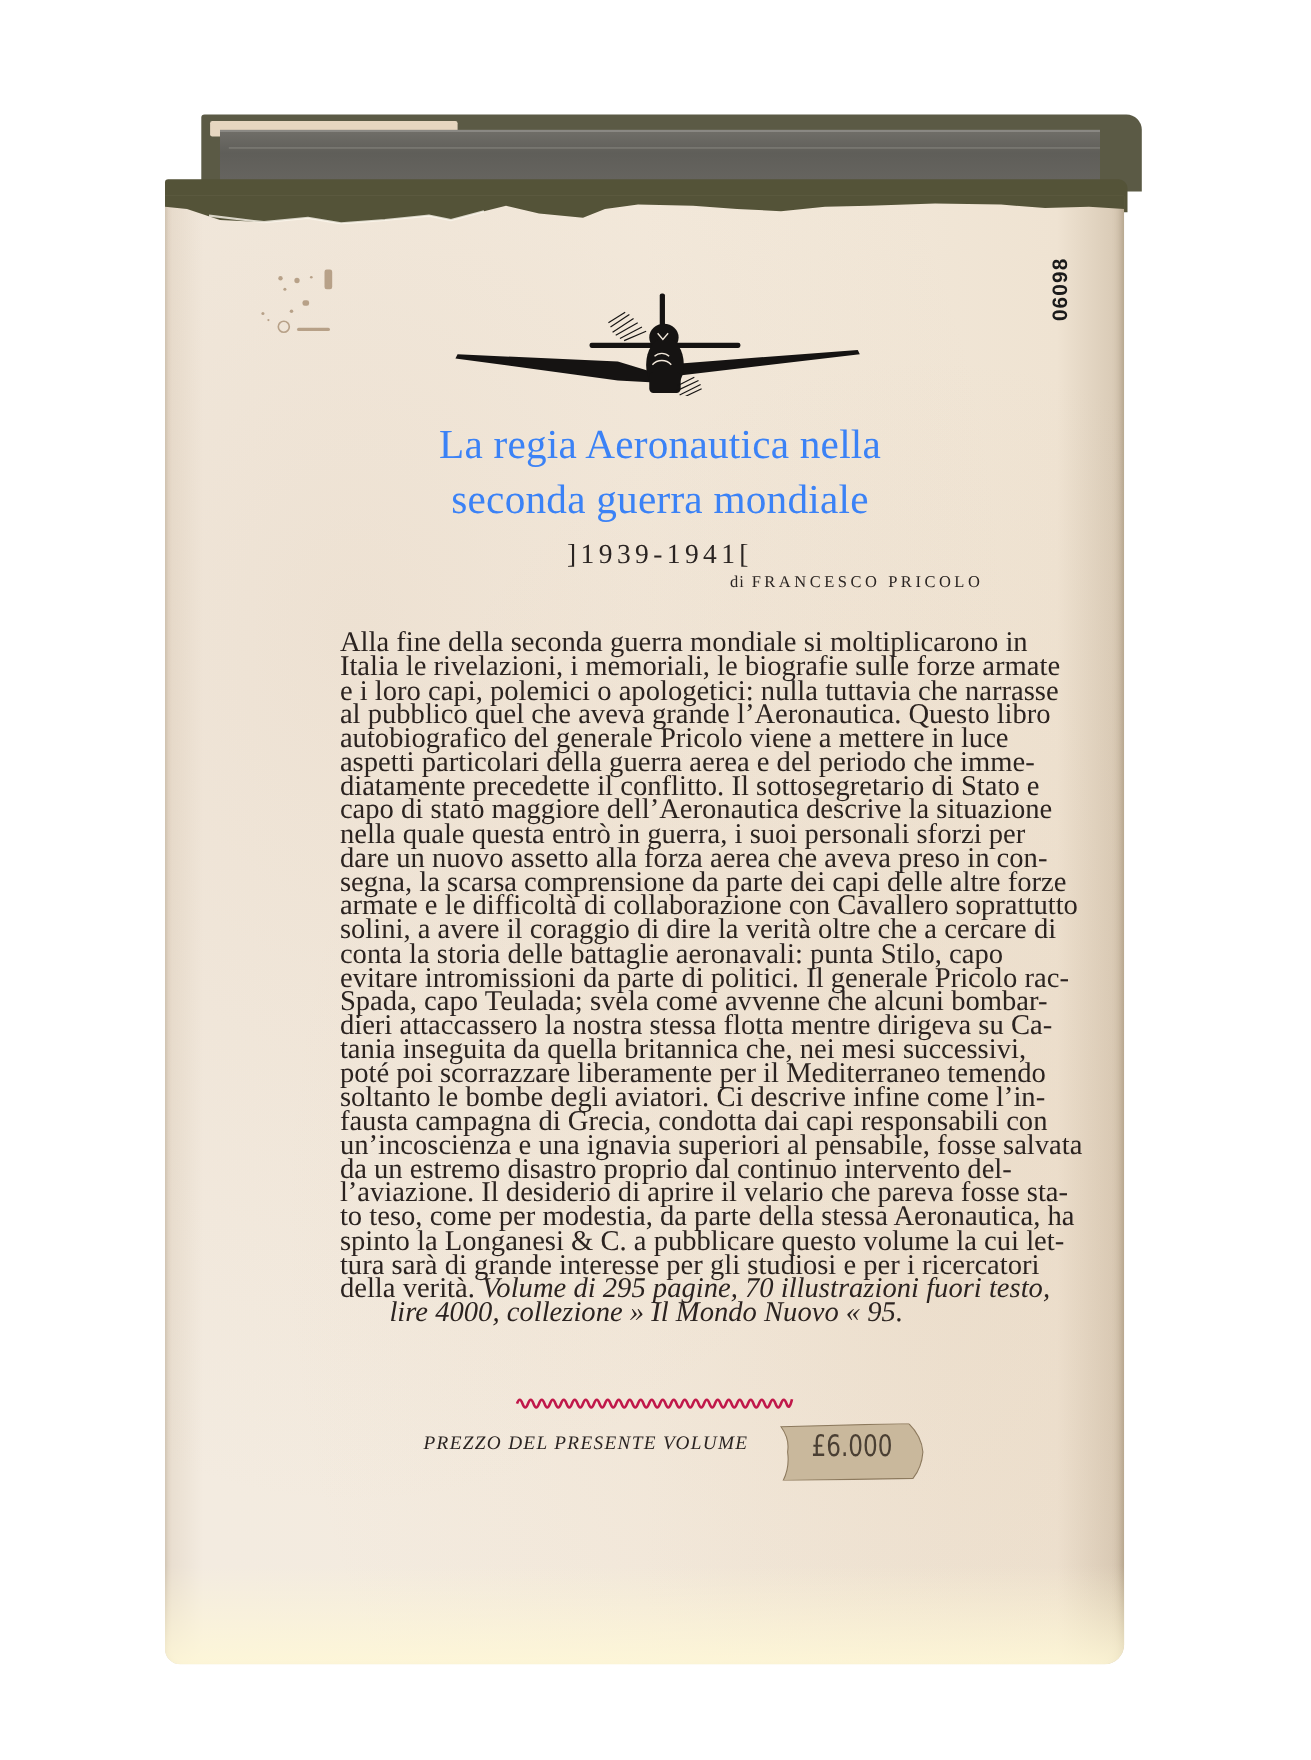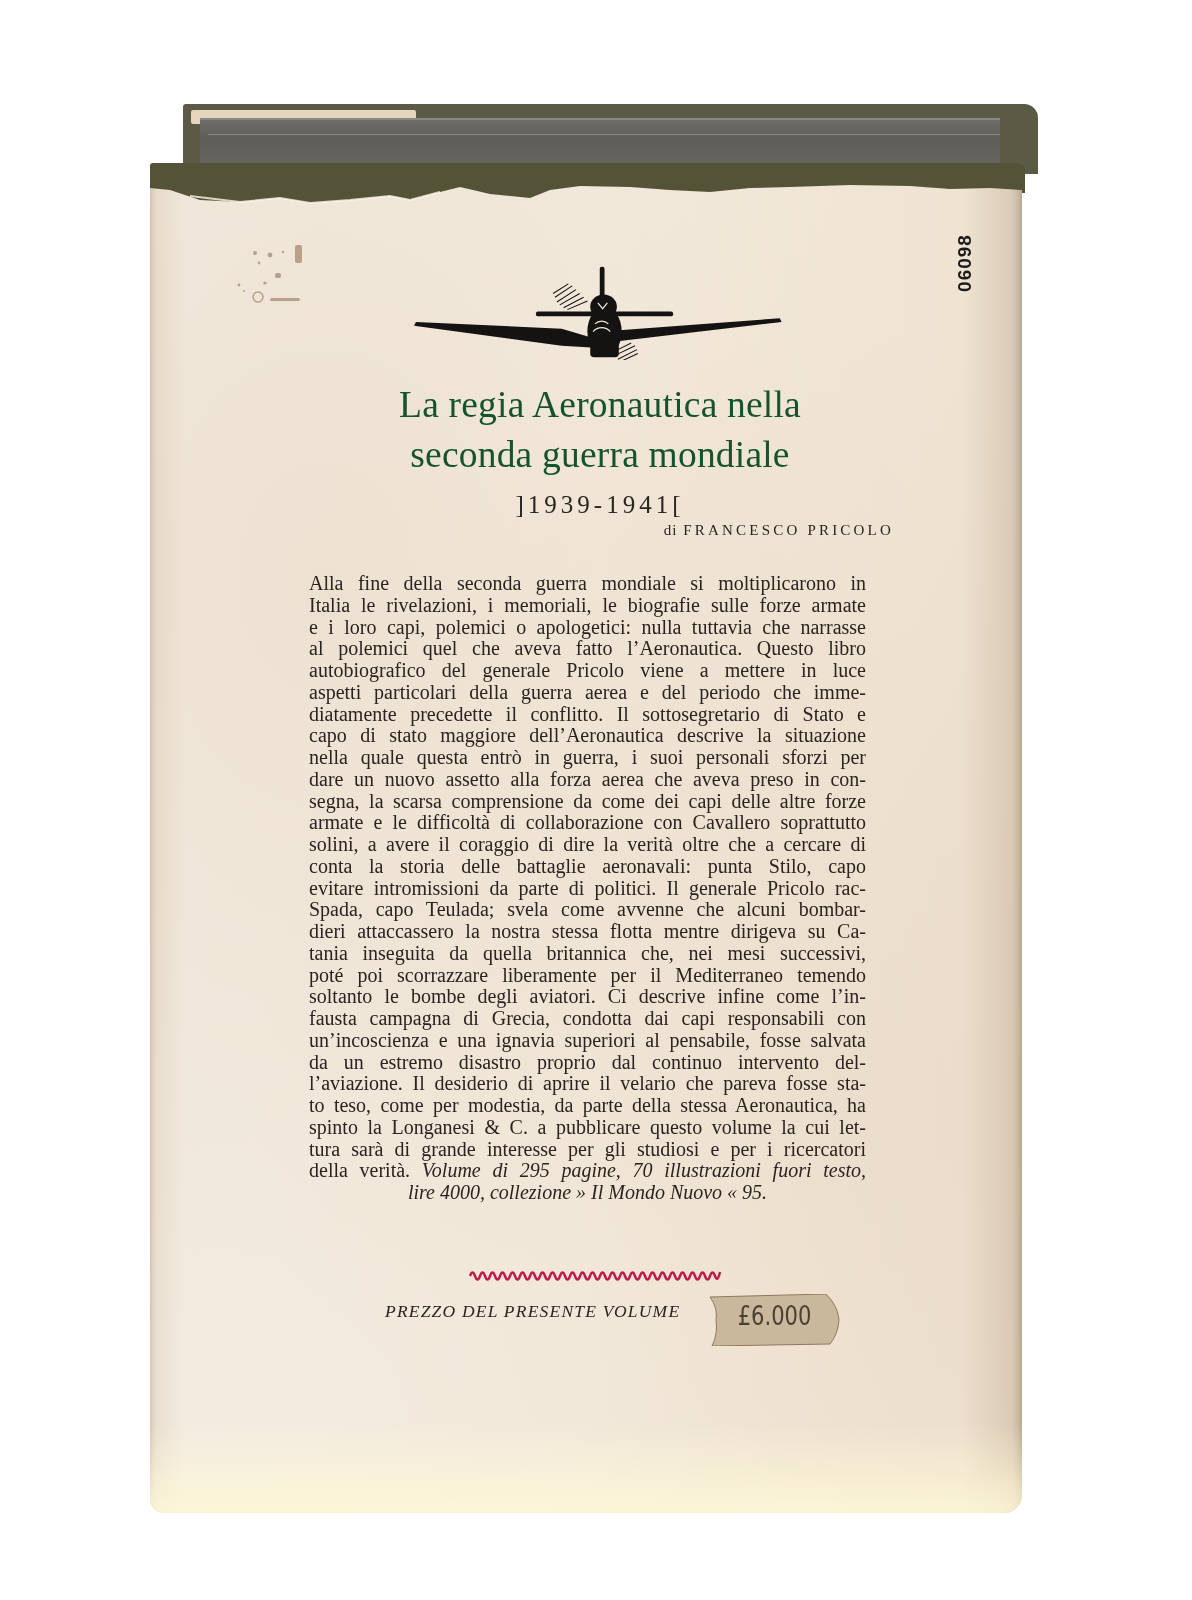--- a/index.html
+++ b/index.html
@@ -51,35 +51,35 @@
     position:absolute; left:930px; top:248px; width:70px; height:30px;
     transform:rotate(-90deg); transform-origin:center;
     font-family:"Liberation Sans","DejaVu Sans",sans-serif; font-weight:bold;
     font-size:19px; letter-spacing:1px; color:#1a1a1a; text-align:center; line-height:30px;
   }
 
   .plane { position:absolute; left:395px; top:245px; width:400px; height:115px; }
 
   .title {
     position:absolute; left:300px; top:380px; width:600px; text-align:center;
-    color:#14532d; font-size:37.5px; line-height:50px; letter-spacing:0.2px;
+    color:#3b82f6; font-size:37.5px; line-height:50px; letter-spacing:0.2px;
   }
   .years {
     position:absolute; left:300px; top:491px; width:600px; text-align:center;
     font-size:25px; letter-spacing:4px; color:#2a2422;
   }
   .author {
     position:absolute; left:294px; top:522px; width:600px; text-align:right;
     font-size:15px; letter-spacing:3.2px; color:#2a2422;
   }
   .author .di { letter-spacing:1px; margin-right:6px; }
 
   .blurb {
     position:absolute; left:309px; top:573px; width:557px;
-    font-size:20px; line-height:21.75px; color:#2b2320;
+    font-size:26px; line-height:21.75px; color:#2b2320;
   }
   .blurb .ln { display:block; white-space:nowrap; text-align:justify; text-align-last:justify; }
   .blurb .ln.center { text-align:right; text-align-last:center; }
   .blurb .it { font-style:italic; }
 
   .squiggle { position:absolute; left:468px; top:1266px; width:255px; height:16px; }
 
   .price-line {
     position:absolute; left:385px; top:1301px; font-style:italic;
     font-size:17.5px; letter-spacing:1.2px; color:#2a2422;
@@ -170,28 +170,28 @@
 </div>
 <div class="years">]1939-1941[</div>
 <div class="author">
   <span class="di">di</span><span>FRANCESCO PRICOLO</span>
 </div>
 
 <div class="blurb">
   <span class="ln">Alla fine della seconda guerra mondiale si moltiplicarono in</span>
   <span class="ln">Italia le rivelazioni, i memoriali, le biografie sulle forze armate</span>
   <span class="ln">e i loro capi, polemici o apologetici: nulla tuttavia che narrasse</span>
-  <span class="ln">al polemici quel che aveva fatto l’Aeronautica. Questo libro</span>
+  <span class="ln">al pubblico quel che aveva grande l’Aeronautica. Questo libro</span>
   <span class="ln">autobiografico del generale Pricolo viene a mettere in luce</span>
   <span class="ln">aspetti particolari della guerra aerea e del periodo che imme-</span>
   <span class="ln">diatamente precedette il conflitto. Il sottosegretario di Stato e</span>
   <span class="ln">capo di stato maggiore dell’Aeronautica descrive la situazione</span>
   <span class="ln">nella quale questa entrò in guerra, i suoi personali sforzi per</span>
   <span class="ln">dare un nuovo assetto alla forza aerea che aveva preso in con-</span>
-  <span class="ln">segna, la scarsa comprensione da come dei capi delle altre forze</span>
+  <span class="ln">segna, la scarsa comprensione da parte dei capi delle altre forze</span>
   <span class="ln">armate e le difficoltà di collaborazione con Cavallero soprattutto</span>
   <span class="ln">solini, a avere il coraggio di dire la verità oltre che a cercare di</span>
   <span class="ln">conta la storia delle battaglie aeronavali: punta Stilo, capo</span>
   <span class="ln">evitare intromissioni da parte di politici. Il generale Pricolo rac-</span>
   <span class="ln">Spada, capo Teulada; svela come avvenne che alcuni bombar-</span>
   <span class="ln">dieri attaccassero la nostra stessa flotta mentre dirigeva su Ca-</span>
   <span class="ln">tania inseguita da quella britannica che, nei mesi successivi,</span>
   <span class="ln">poté poi scorrazzare liberamente per il Mediterraneo temendo</span>
   <span class="ln">soltanto le bombe degli aviatori. Ci descrive infine come l’in-</span>
   <span class="ln">fausta campagna di Grecia, condotta dai capi responsabili con</span>

